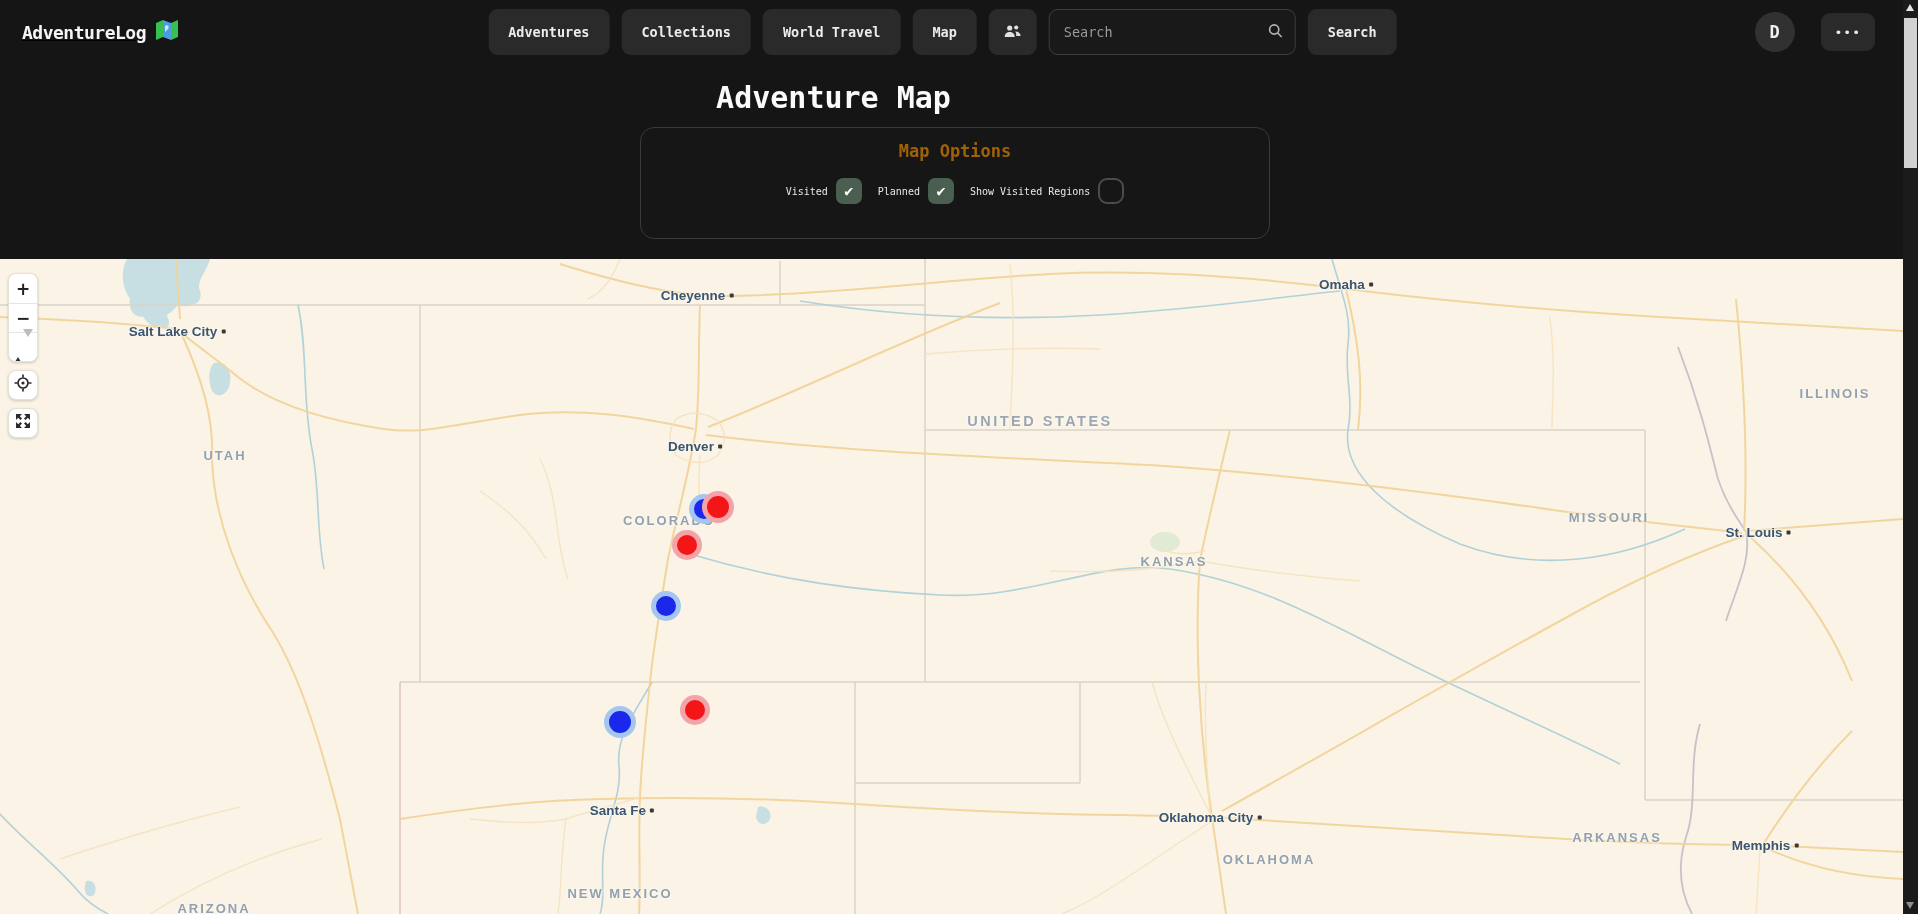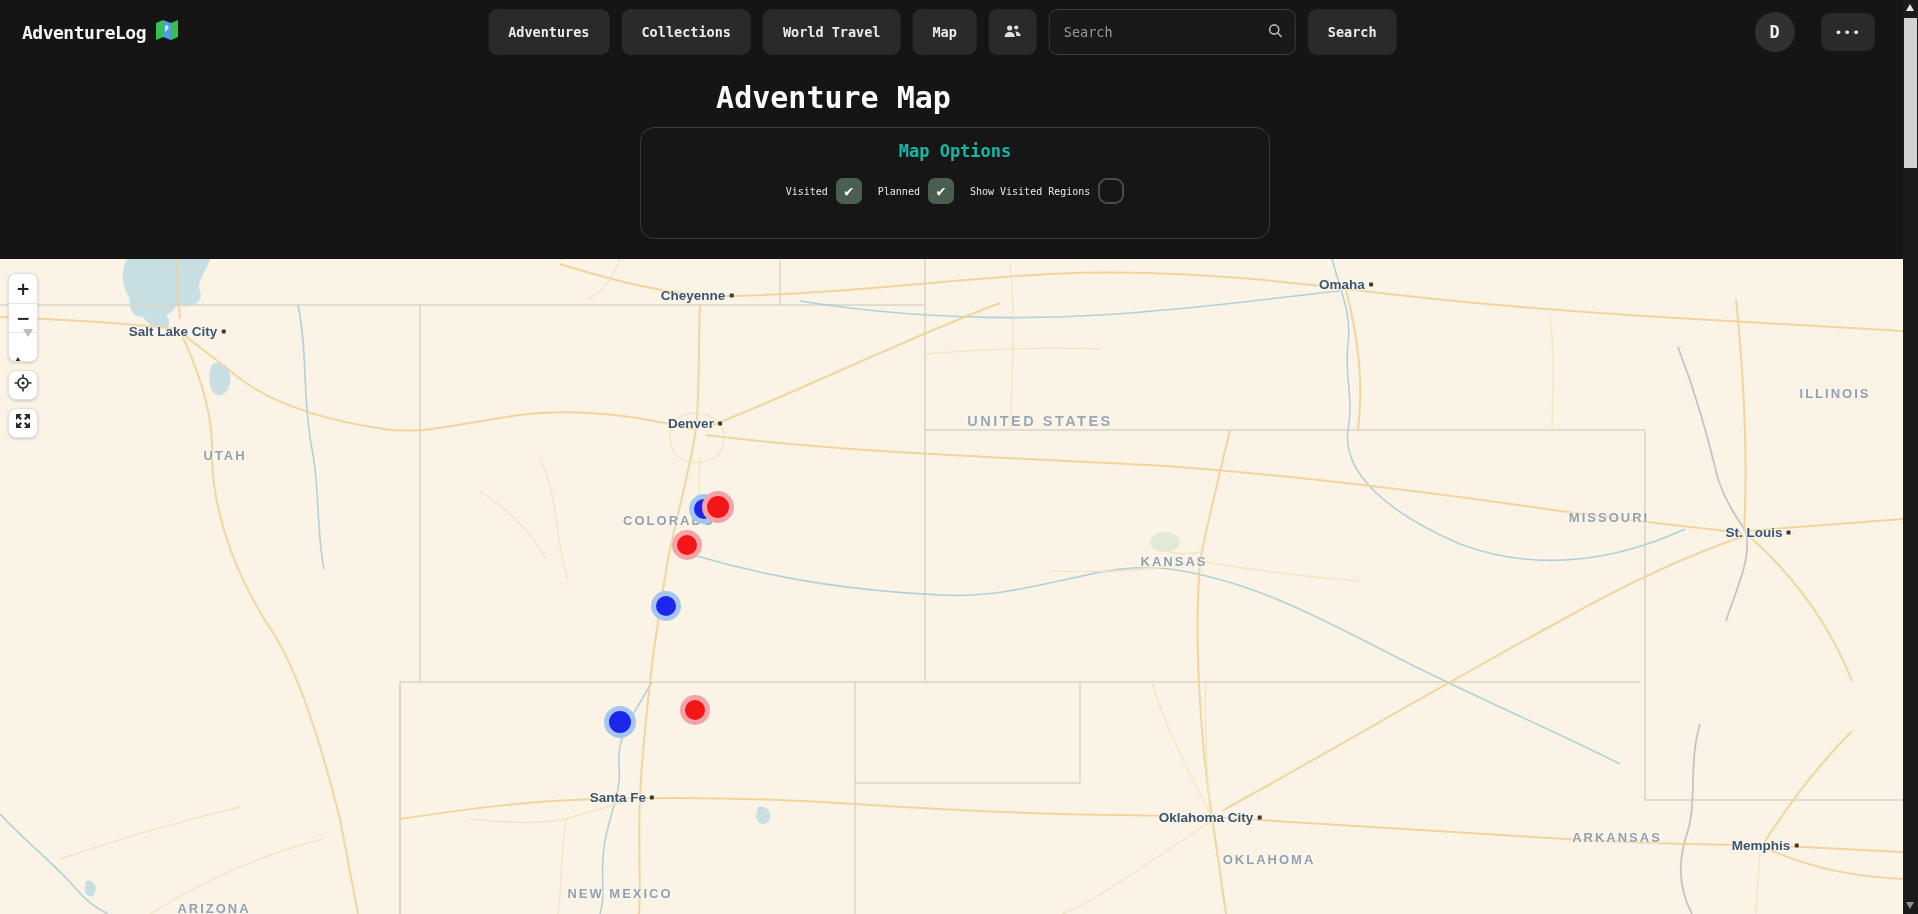--- a/index.html
+++ b/index.html
@@ -3,21 +3,21 @@
 <meta charset="utf-8">
 <style>
   * { margin:0; padding:0; box-sizing:border-box; }
   html,body { width:1918px; height:914px; overflow:hidden; background:#141414;
     font-family:"DejaVu Sans Mono","Liberation Mono",monospace; }
   .app { position:relative; width:1918px; height:914px; background:#151515; overflow:hidden; }
 
   
   .header { position:absolute; top:0; left:0; right:15px; height:64px;
     display:flex; align-items:center; padding:0 22px; }
-  .logo { display:flex; align-items:center; gap:9px; }
+  .logo { display:flex; align-items:center; gap:9px;text-decoration:underline; }
   .logo-text { color:#f5f5f5; font-size:18px; font-weight:bold; letter-spacing:-0.5px; }
   .center-nav { position:absolute; left:50%; top:9px; transform:translateX(-51%);
     display:flex; align-items:center; gap:12px; }
   .nav-btn { background:#2a2a2a; color:#ececec; border:none; border-radius:9px;
     height:46px; padding:0 20px; font-size:13.5px; font-weight:bold;
     font-family:inherit; display:flex; align-items:center; gap:6px; cursor:pointer; }
   .nav-btn.icon-only { padding:0 15px; }
   .searchbox { position:relative; width:247px; height:46px; }
   .searchbox input { width:100%; height:100%; background:#191919; border:1px solid #3e3e3e;
     border-radius:9px; color:#cfcfcf; font-family:inherit; font-size:13.5px;
@@ -28,21 +28,21 @@
   .avatar { width:40px; height:40px; border-radius:50%; background:#313131; color:#f2f2f2;
     display:flex; align-items:center; justify-content:center; font-size:17px; font-weight:bold; cursor:pointer; }
   .more-btn { background:#2a2a2a; border:none; border-radius:9px; height:38px; padding:0 14px;
     color:#e8e8e8; font-size:13px; letter-spacing:1px; font-family:inherit; cursor:pointer; }
 
   
   .page-title { position:absolute; top:80px; left:0; width:1667px; text-align:center;
     color:#fafafa; font-size:30px; font-weight:bold; }
   .options-card { position:absolute; top:127px; left:640px; width:630px; height:112px;
     background:#161616; border:1px solid #3a3a3a; border-radius:14px; padding:13px 18px 0; }
-  .options-title { text-align:center; color:#14b8a6; font-size:17px; font-weight:bold; }
+  .options-title { text-align:center; color:#a16207; font-size:17px; font-weight:bold; }
   .options-row { margin-top:17px; display:flex; align-items:center; justify-content:center; gap:16px; }
   .toggle { display:flex; align-items:center; gap:8px; }
   .toggle-label { color:#e8e8e8; font-size:10px; }
   .toggle-box { width:26px; height:26px; border-radius:7px; display:flex; align-items:center;
     justify-content:center; font-size:15px; color:#fff; cursor:pointer; }
   .toggle-box.checked { background:#4a5f50; }
   .toggle-box.unchecked { background:transparent; border:2px solid #4b4b4b; border-radius:9px; }
   .add-btn { margin-left:14px; background:#48614e; color:#eef3ee; border:none; border-radius:9px;
     height:44px; padding:0 19px; font-size:13.5px; font-weight:bold; font-family:inherit; cursor:pointer; }
 
@@ -239,33 +239,33 @@
 
     <div id="map-labels">
         <div class="map-label city-label" style="left: 177px; top: 72px;">
           <span>Salt Lake City</span>
           <span class="city-dot"></span>
         </div>
         <div class="map-label city-label" style="left: 697px; top: 36px;">
           <span>Cheyenne</span>
           <span class="city-dot"></span>
         </div>
-        <div class="map-label city-label" style="left: 695px; top: 164px;">
+        <div class="map-label city-label" style="left: 695px; top: 187px;">
           <span>Denver</span>
           <span class="city-dot"></span>
         </div>
         <div class="map-label city-label" style="left: 1346px; top: 25px;">
           <span>Omaha</span>
           <span class="city-dot"></span>
         </div>
         <div class="map-label city-label" style="left: 1758px; top: 273px;">
           <span>St. Louis</span>
           <span class="city-dot"></span>
         </div>
-        <div class="map-label city-label" style="left: 622px; top: 538px;">
+        <div class="map-label city-label" style="left: 622px; top: 551px;">
           <span>Santa Fe</span>
           <span class="city-dot"></span>
         </div>
         <div class="map-label city-label" style="left: 1210px; top: 558px;">
           <span>Oklahoma City</span>
           <span class="city-dot"></span>
         </div>
         <div class="map-label city-label" style="left: 1765px; top: 586px; text-align: center;">
           <span>Memphis</span>
           <span class="city-dot"></span>

